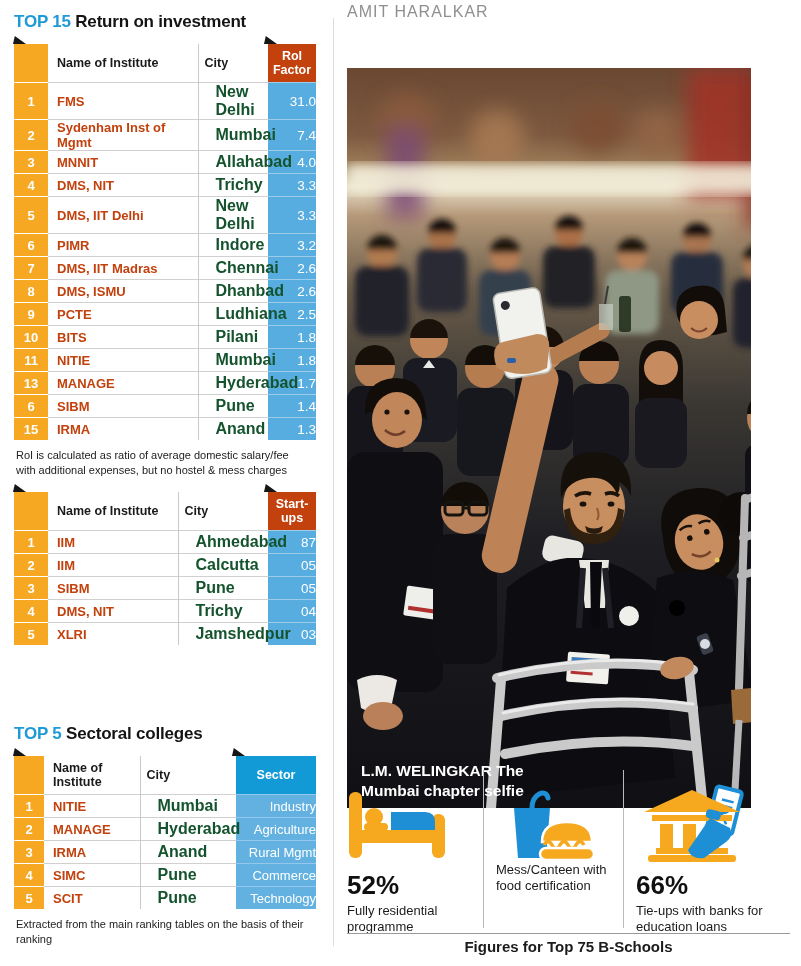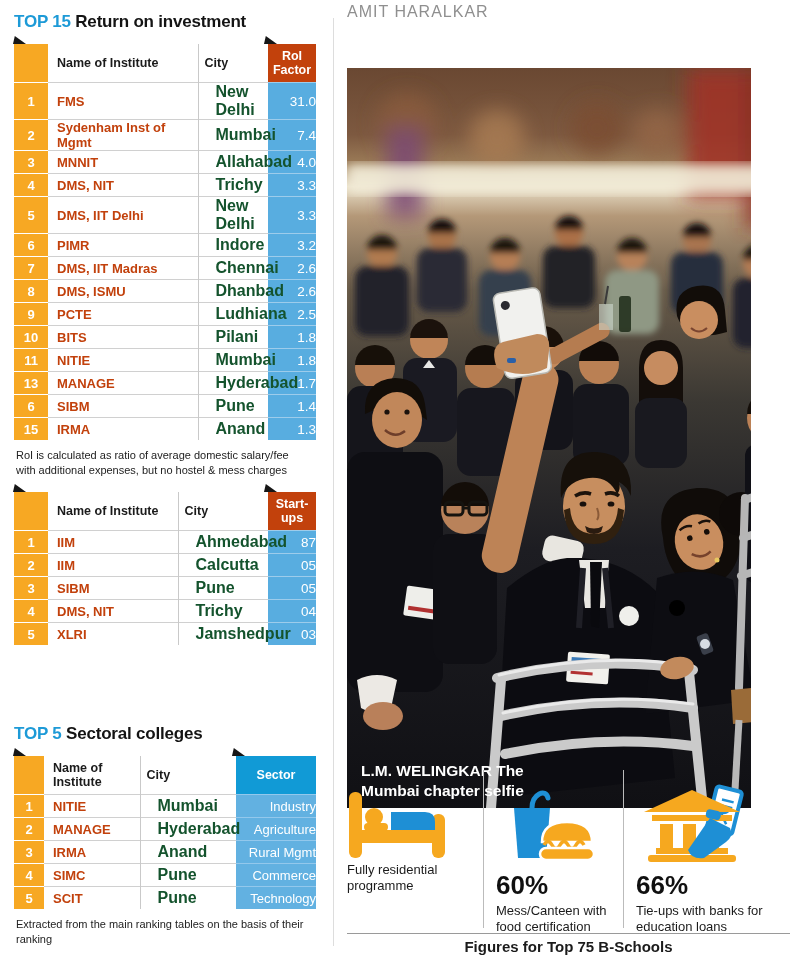--- a/index.html
+++ b/index.html
@@ -481,33 +481,33 @@
     <div class="sicon">
       <svg width="100" height="72" viewBox="0 0 100 72">
         <rect x="2" y="2" width="13" height="66" rx="6" fill="#F6A81F"></rect>
         <rect x="85" y="24" width="13" height="44" rx="6" fill="#F6A81F"></rect>
         <rect x="2" y="40" width="96" height="13" fill="#F6A81F"></rect>
         <circle cx="27" cy="27" r="9" fill="#F6A81F"></circle>
         <rect x="17" y="33" width="24" height="8" rx="4" fill="#F6A81F"></rect>
         <path d="M44 40 L44 22 L78 22 Q88 22 88 32 L88 40 Z" fill="#1E8FD5"></path>
       </svg>
     </div>
+    <div class="pct">52%</div>
     <div class="slabel">Fully residential programme</div>
   </div>
   <div class="stat stat2">
     <div class="sicon">
       <svg width="100" height="80" viewBox="0 0 100 80">
         <path d="M36 26 C 36 12, 50 6, 52 16" stroke="#1E8FD5" stroke-width="5" fill="none" stroke-linecap="round"></path>
         <path d="M18 26 H54 L50 76 H22 Z" fill="#1E8FD5"></path>
         <path d="M46 60 Q46 40 71 40 Q96 40 96 60 Z" fill="#F6A81F" stroke="#fff" stroke-width="2.5"></path>
         <path d="M48 63 q4 -7 8 0 t8 0 t8 0 t8 0 t8 0" stroke="#F6A81F" stroke-width="3.5" fill="none"></path>
         <rect x="44" y="66" width="54" height="12" rx="6" fill="#F6A81F" stroke="#fff" stroke-width="2.5"></rect>
       </svg>
     </div>
-    <div class="pct">60%</div>
     <div class="slabel">Mess/Canteen with food certification</div>
   </div>
   <div class="stat stat3">
     <div class="sicon">
       <svg width="112" height="80" viewBox="0 0 112 80">
         <g transform="rotate(14 86 34)">
           <rect x="74" y="6" width="26" height="44" rx="3" fill="#fff" stroke="#1E8FD5" stroke-width="4"></rect>
           <path d="M82 18 h12 M82 24 h12 M92 24 c0 5 -4 7 -8 7 l8 10" stroke="#1E8FD5" stroke-width="2.5" fill="none"></path>
         </g>
         <path d="M8 30 L56 8 L104 30 Z" fill="#F6A81F"></path>

